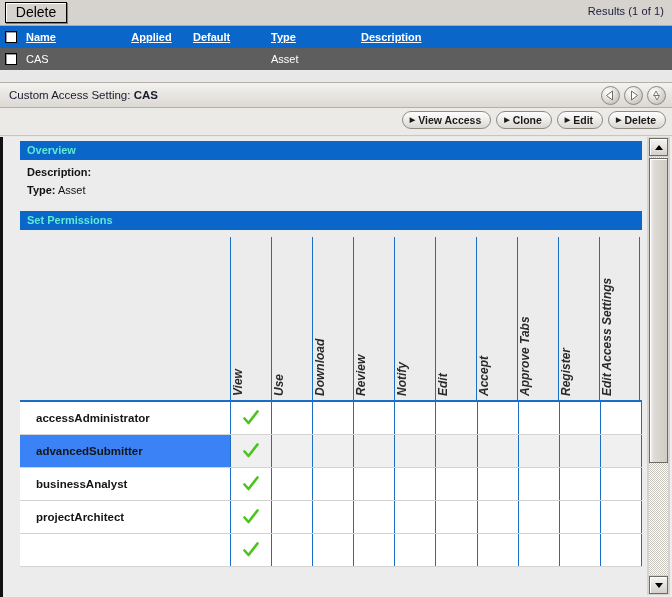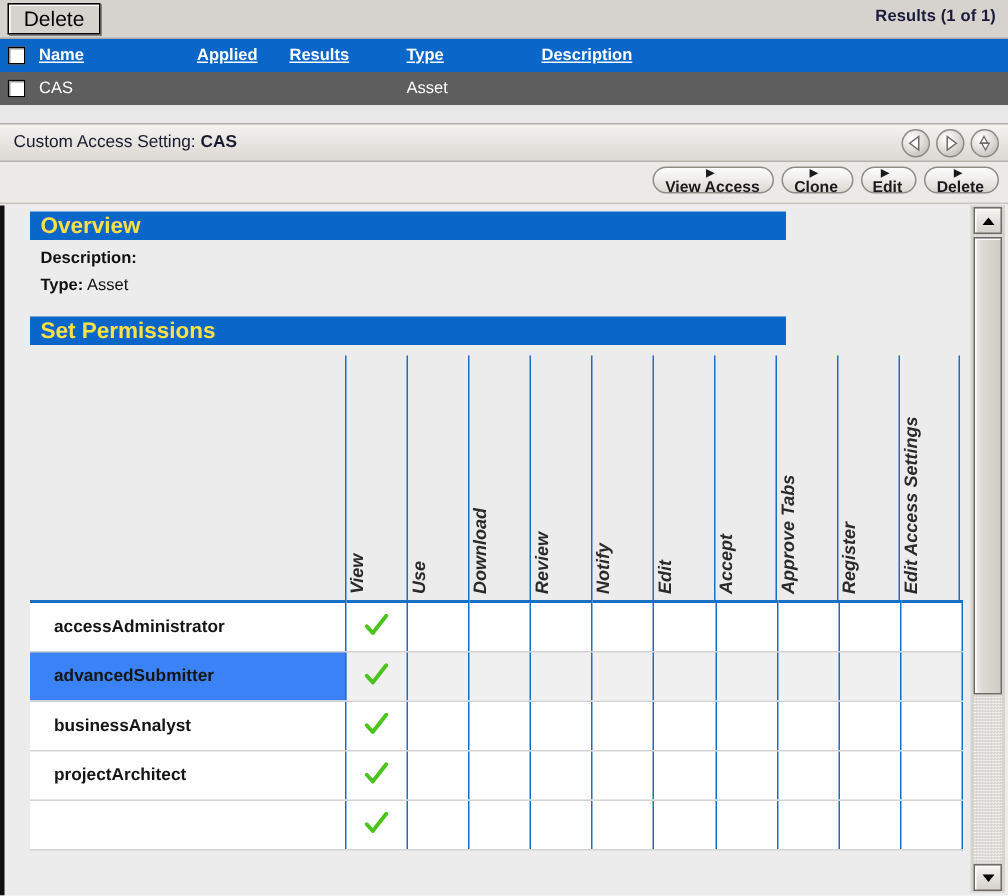--- a/index.html
+++ b/index.html
@@ -37,21 +37,21 @@
     color: #000;
     text-align: center;
     line-height: 19px;
     padding: 0 8px;
     cursor: pointer;
     box-sizing: border-box;
   }
   .results-text {
     position: absolute; right: 8px; top: 5px;
     font-size: 11px;
-    font-weight: bold;
+    font-weight: normal;
     color: #1a1a3a;
     letter-spacing: 0.1px;
   }
 
   
   .results-grid {
     position: absolute; left: 0; top: 26px;
     width: 672px;
   }
   .rg-header {
@@ -151,21 +151,20 @@
     background: linear-gradient(to bottom, #fdfdfd 0%, #efeeec 45%, #dbd8d3 100%);
     border: 1px solid #8e8b85;
     font-size: 10.5px;
     font-weight: bold;
     color: #1a1a1a;
     display: flex; align-items: center;
     padding: 0 9px 0 7px;
     cursor: pointer;
     box-sizing: border-box;
     white-space: nowrap;
-    flex-direction: column;
   }
   .abtn .tri {
     font-size: 7px;
     margin-right: 3px;
     line-height: 1;
     position: relative; top: -0.5px;
   }
 
   
   .panel {
@@ -178,24 +177,24 @@
   }
   .panel-inner {
     position: absolute; left: 0; top: 0;
     width: 645px; height: 460px;
     overflow: hidden;
   }
 
   .section-header {
     position: absolute;
     left: 17px;
-    width: 504px; height: 19px;
+    width: 622px; height: 19px;
     background: #0a66c9;
-    color: #fde047;
-    font-size: 15px;
+    color: #5eead4;
+    font-size: 11px;
     font-weight: bold;
     line-height: 19px;
     padding-left: 7px;
     box-sizing: border-box;
   }
   #sec-overview { top: 4px; }
   #sec-permissions { top: 74px; }
 
   .ov-line {
     position: absolute; left: 24px;
@@ -358,21 +357,21 @@
     <div class="results-text">Results (1 of 1)</div>
   </div>
 
   <div class="results-grid">
     <div class="rg-header">
       <div class="rg-cell-check">
         <div class="chk"></div>
       </div>
       <div class="rg-col name">Name</div>
       <div class="rg-col applied">Applied</div>
-      <div class="rg-col default">Results</div>
+      <div class="rg-col default">Default</div>
       <div class="rg-col type">Type</div>
       <div class="rg-col desc">Description</div>
     </div>
 
     <div class="rg-row">
       <div class="rg-cell-check">
         <div class="chk"></div>
       </div>
       <div class="rg-col name">CAS</div>
       <div class="rg-col applied"></div>

